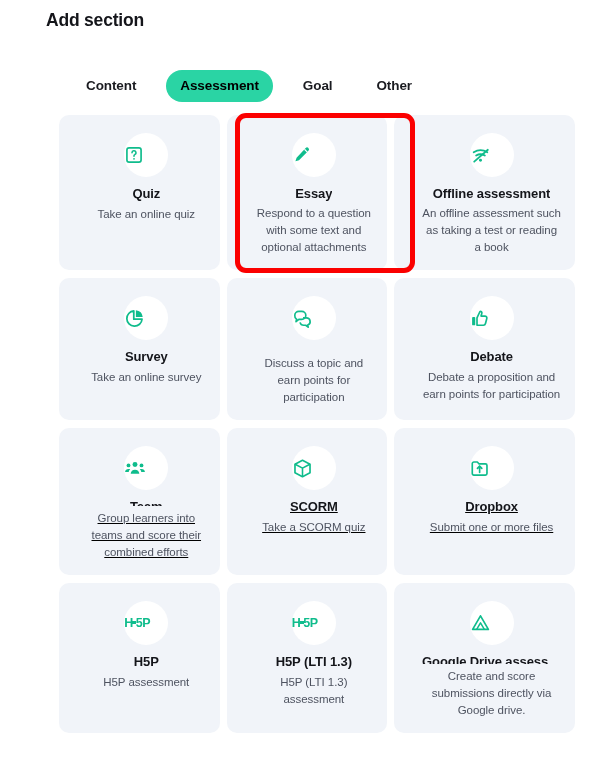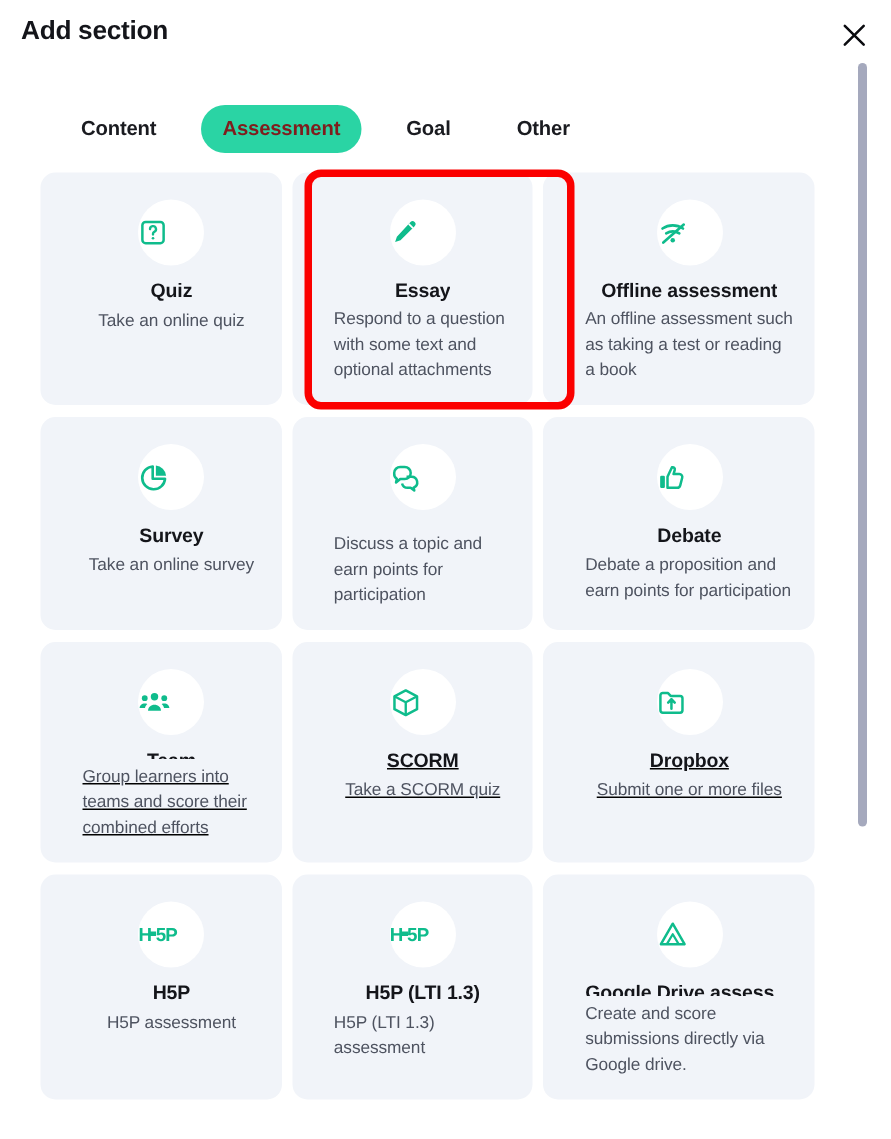--- a/index.html
+++ b/index.html
@@ -7,20 +7,21 @@
     margin: 0; padding: 0;
     width: 594px; height: 759px;
     background: #ffffff;
     font-family: "Liberation Sans", sans-serif;
     overflow: hidden;
   }
   #root {
     position: relative;
     width: 520px; height: 759px;
     background: #ffffff;
+    margin-left: 32px;
   }
 
   
   .modal-header {
     position: absolute;
     left: 0; top: 0;
     width: 594px; height: 48px;
   }
   .modal-title {
     position: absolute;
@@ -60,21 +61,21 @@
     white-space: nowrap;
     cursor: pointer;
     letter-spacing: -0.1px;
     background: transparent;
     border: none;
     line-height: 1;
     font-family: "Liberation Sans", sans-serif;
   }
   .tab.active {
     background: #2ad4a4;
-    color: #7f1d1d;
+    color: #000000;
     text-align: right;
   }
 
   
   .card-grid {
     position: absolute;
     left: 27px; top: 115px;
     width: 516px;
     display: grid;
     grid-template-columns: repeat(3, 1fr);
@@ -129,21 +130,21 @@
     line-height: 1.25;
     margin-bottom: 4px;
     letter-spacing: -0.1px;
     max-width: 100%;
     white-space: nowrap;
     overflow: hidden;
   }
   .card-desc {
     font-size: 11.5px;
     color: #4e5360;
-    text-align: left;
+    text-align: center;
     line-height: 1.47;
     letter-spacing: -0.05px;
   }
 
   
   .highlight-box {
     position: absolute;
     pointer-events: none;
     border: 5px solid #fb0000;
     border-radius: 11px;

